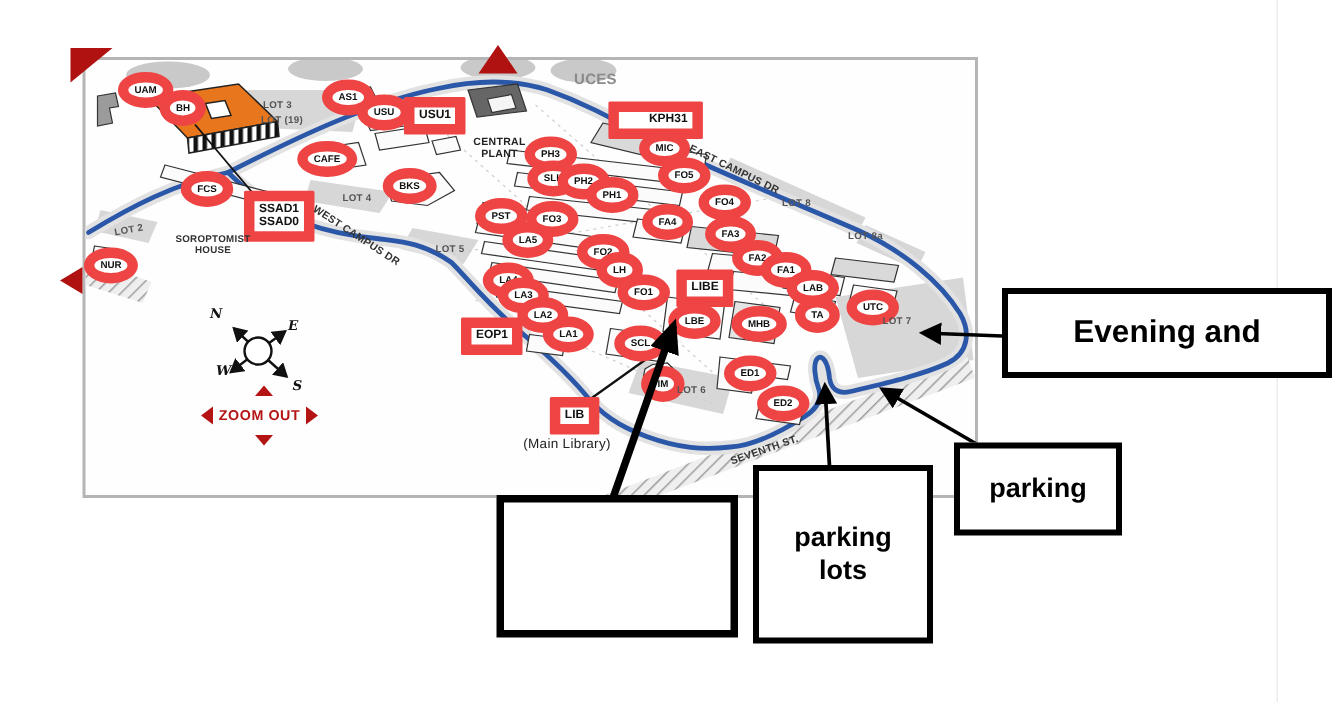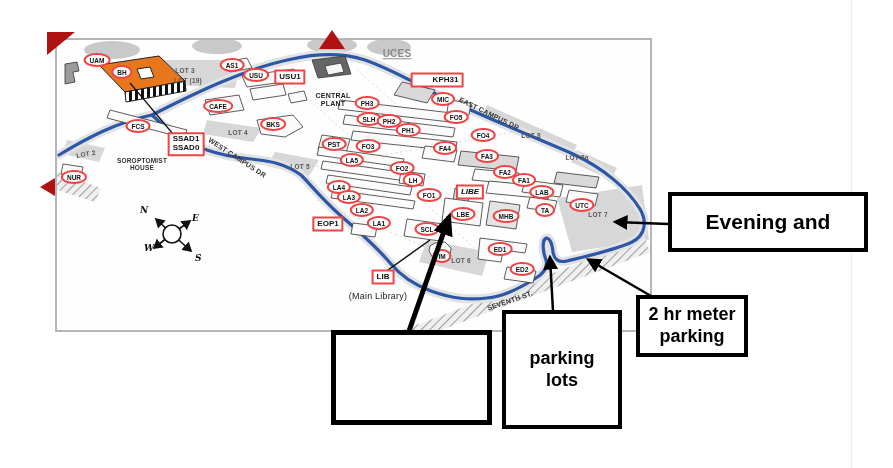--- a/index.html
+++ b/index.html
@@ -4,21 +4,21 @@
 <style>
   html,body{margin:0;padding:0;background:#fff;}
   .canvas{position:relative;width:893px;height:468px;background:#fff;overflow:hidden;
           font-family:"Liberation Sans",sans-serif;}
   .scanline{position:absolute;top:0;width:1px;height:468px;background:#ededed;z-index:0;}
   
   .map-frame{position:absolute;left:55px;top:38px;width:593px;height:290px;
              border:2px solid #b5b5b5;background:#fefefe;z-index:10;}
   .map-art{position:absolute;left:0;top:0;z-index:1;}
   #markers,#maptexts{position:absolute;left:0;top:0;width:100%;height:100%;z-index:5;}
-  .mk{position:absolute;transform:translate(-50%,-50%);background:#fff;border:2px solid #ef4444;
+  .mk{position:absolute;transform:translate(-50%,-50%);background:#fff;border:7px solid #ef4444;
       color:#111;font-weight:bold;text-align:left;line-height:1.1;white-space:nowrap;}
   .mk.oval{border-radius:50%;font-size:6.5px;padding:1.5px 4px;}
   .mk.box{font-size:8px;padding:1px 3px;border-radius:1px;}
   .arealabel{position:absolute;font-weight:bold;white-space:pre-line;text-align:center;
              line-height:1.15;letter-spacing:.2px;}
   
   .compass{position:absolute;left:83px;top:163px;width:64px;height:64px;z-index:6;}
   .compass .pt{position:absolute;font:italic bold 9px "DejaVu Serif",serif;color:#111;}
   
   .zoomout{position:absolute;left:77px;top:224px;width:78px;height:26px;z-index:6;
@@ -251,21 +251,21 @@
         </div>
         <div class="mk oval" style="left: 305px; top: 170px;">
           <div>LA2</div>
         </div>
         <div class="mk oval" style="left: 322px; top: 183px;">
           <div>LA1</div>
         </div>
         <div class="mk oval" style="left: 370px; top: 189px;">
           <div>SCL</div>
         </div>
-        <div class="mk box" style="left: 413px; top: 152px; font-style: italic;">
+        <div class="mk box" style="left: 413px; top: 152px;">
           <div>LIBE</div>
         </div>
         <div class="mk oval" style="left: 406px; top: 174px;">
           <div>LBE</div>
         </div>
         <div class="mk oval" style="left: 449px; top: 176px;">
           <div>MHB</div>
         </div>
         <div class="mk oval" style="left: 485px; top: 152px;">
           <div>LAB</div>
@@ -286,21 +286,21 @@
           <div>ED2</div>
         </div>
         <div class="mk box" style="left: 271px; top: 184px;">
           <div>EOP1</div>
         </div>
         <div class="mk box" style="left: 326px; top: 237px;">
           <div>LIB</div>
         </div>
       </div>
     <div id="maptexts">
-        <div class="arealabel" style="left: 340px; top: 14px; font-size: 10px; color: rgb(138, 138, 138); transform: translate(-50%, -50%) rotate(0deg); text-decoration: underline;">UCES</div>
+        <div class="arealabel" style="left: 340px; top: 14px; font-size: 10px; color: rgb(138, 138, 138); transform: translate(-50%, -50%) rotate(0deg);">UCES</div>
         <div class="arealabel" style="left: 276px; top: 60px; font-size: 7px; color: rgb(34, 34, 34); transform: translate(-50%, -50%) rotate(0deg);">CENTRAL
 PLANT</div>
         <div class="arealabel" style="left: 85px; top: 124px; font-size: 6.5px; color: rgb(51, 51, 51); transform: translate(-50%, -50%) rotate(0deg);">SOROPTOMIST
 HOUSE</div>
         <div class="arealabel" style="left: 321px; top: 256px; font-size: 9px; color: rgb(34, 34, 34); font-weight: normal; transform: translate(-50%, -50%) rotate(0deg);">(Main Library)</div>
         <div class="arealabel" style="left: 29px; top: 114px; font-size: 6.5px; color: rgb(85, 85, 85); transform: translate(-50%, -50%) rotate(-10deg);">LOT 2</div>
         <div class="arealabel" style="left: 128px; top: 31px; font-size: 6.5px; color: rgb(85, 85, 85); transform: translate(-50%, -50%) rotate(0deg);">LOT 3</div>
         <div class="arealabel" style="left: 131px; top: 41px; font-size: 6.5px; color: rgb(85, 85, 85); transform: translate(-50%, -50%) rotate(0deg);">LOT (19)</div>
         <div class="arealabel" style="left: 181px; top: 93px; font-size: 6.5px; color: rgb(85, 85, 85); transform: translate(-50%, -50%) rotate(0deg);">LOT 4</div>
         <div class="arealabel" style="left: 243px; top: 127px; font-size: 6.5px; color: rgb(85, 85, 85); transform: translate(-50%, -50%) rotate(0deg);">LOT 5</div>
@@ -322,20 +322,27 @@
           <line x1="32" y1="31" x2="51" y2="48"></line>
         </g>
         <circle cx="32" cy="31" r="9" fill="#fff" stroke="#111" stroke-width="1.6"></circle>
       </svg>
       <span class="pt" style="left:0px;top:2px;">N</span>
       <span class="pt" style="left:52px;top:10px;">E</span>
       <span class="pt" style="left:4px;top:40px;">W</span>
       <span class="pt" style="left:55px;top:50px;">S</span>
     </div>
 
+    <div class="zoomout">
+      <span class="tri up zo-up"></span>
+      <span class="tri left"></span>
+      <span class="zo-label">ZOOM OUT</span>
+      <span class="tri right"></span>
+      <span class="tri down zo-down"></span>
+    </div>
   </div>
 
   <div class="pan pan-tl"></div>
   <div class="pan pan-up"></div>
   <div class="pan pan-left"></div>
 
   <svg class="overlay" width="893" height="468" viewBox="0 0 893 468">
     <defs>
       <marker id="ah" markerWidth="6" markerHeight="6" refX="4.6" refY="3" orient="auto" markerUnits="strokeWidth">
         <path d="M0,0 L6,3 L0,6 z" fill="#000"></path>
@@ -344,25 +351,24 @@
         <path d="M0,0 L4.6,2 L0,4 z" fill="#000"></path>
       </marker>
     </defs>
     <line x1="668" y1="224" x2="616" y2="222" stroke="#000" stroke-width="2.5" marker-end="url(#ah)"></line>
     <line x1="651" y1="296" x2="589" y2="260" stroke="#000" stroke-width="2.5" marker-end="url(#ah)"></line>
     <line x1="553" y1="311" x2="550" y2="258" stroke="#000" stroke-width="2.5" marker-end="url(#ah)"></line>
     <line x1="409" y1="331" x2="449" y2="217" stroke="#000" stroke-width="5" marker-end="url(#ahBig)"></line>
   </svg>
 
   <div id="callouts">
-      <div class="callout" style="left: 668px; top: 192px; width: 200px; height: 60px; font-size: 21px; border-width: 4px;">
+      <div class="callout" style="left: 668px; top: 192px; width: 220px; height: 60px; font-size: 21px; border-width: 4px;">
         <div>Evening and</div>
       </div>
       <div class="callout" style="left: 636px; top: 295px; width: 112px; height: 62px; font-size: 18px; border-width: 4px;">
-        <div>2 hr meter</div>
         <div>parking</div>
       </div>
       <div class="callout" style="left: 502px; top: 310px; width: 120px; height: 119px; font-size: 18px; border-width: 4px;">
         <div>parking</div>
         <div>lots</div>
       </div>
       <div class="callout" style="left: 331px; top: 330px; width: 161px; height: 95px; font-size: 27px; border-width: 5px;">
       </div>
     </div>
 </div>

